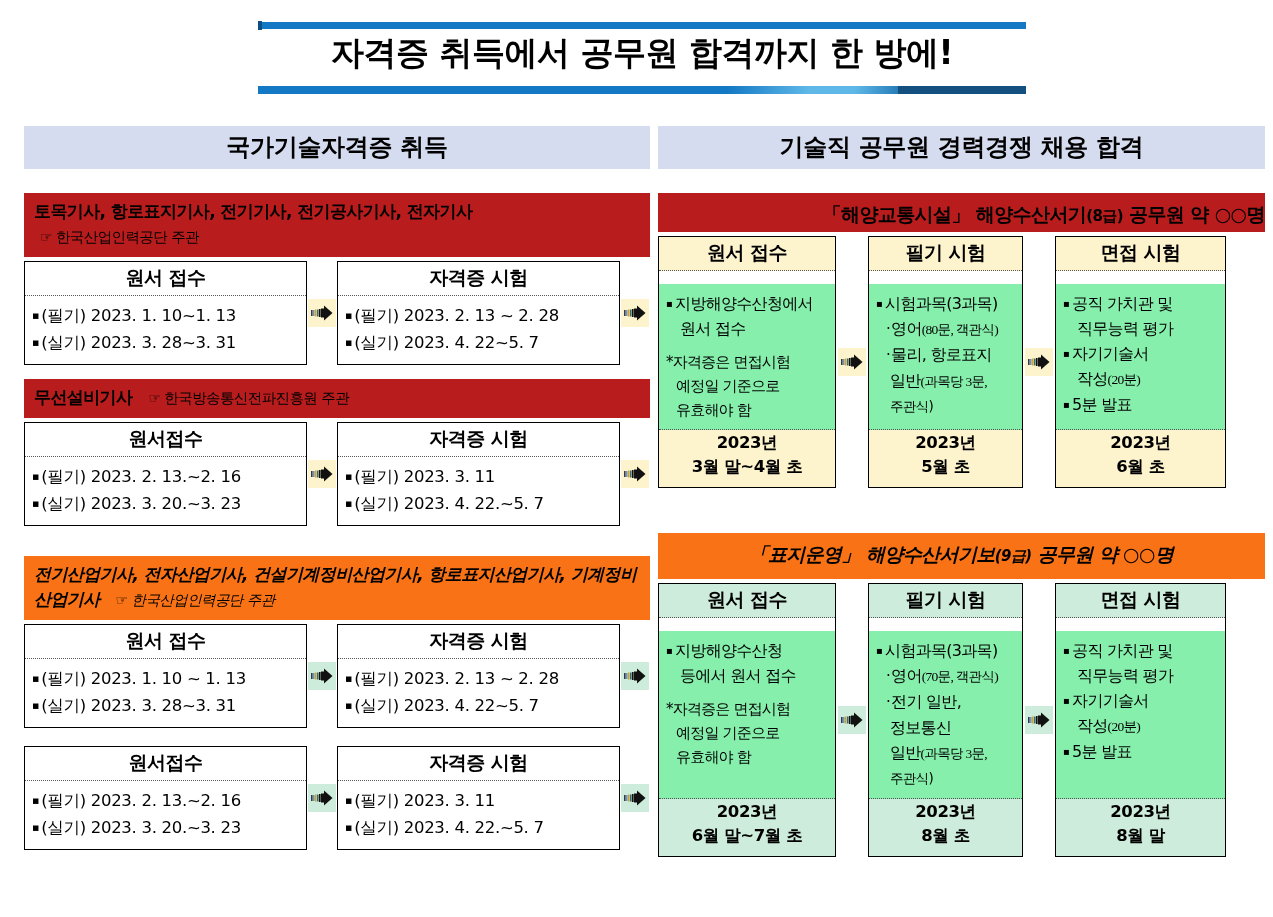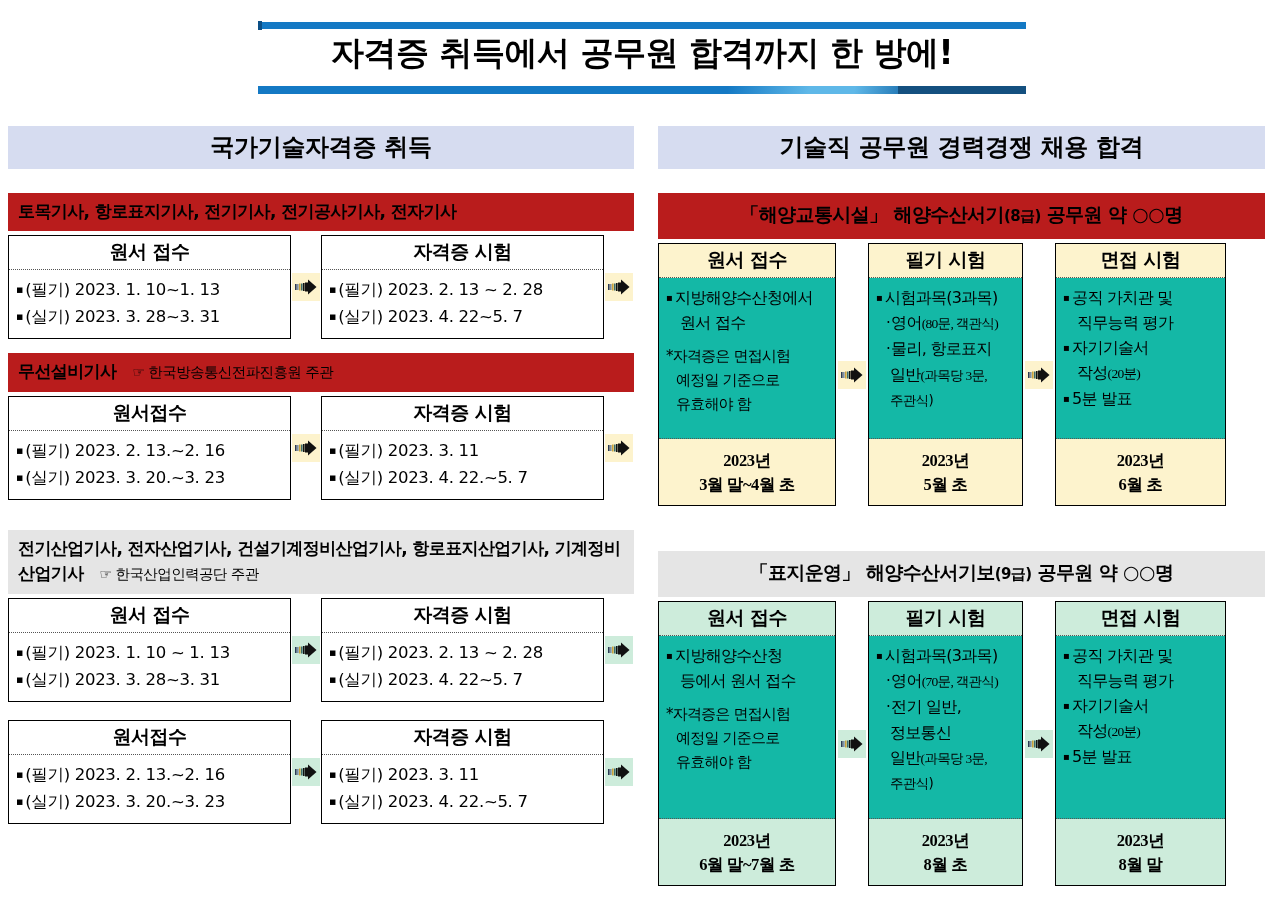--- a/index.html
+++ b/index.html
@@ -34,37 +34,37 @@
     background:#1062a8;
     overflow:hidden;
   }
   .title-bar-bot .seg-a{position:absolute;left:0;top:0;width:480px;height:8px;background:#1479c4;}
   .title-bar-bot .seg-b{position:absolute;left:470px;top:0;width:180px;height:8px;
       background:linear-gradient(100deg,#1479c4 0%,#5fb8e8 45%,#5fb8e8 70%,#1b6fae 100%);}
   .title-bar-bot .seg-c{position:absolute;left:640px;top:0;width:128px;height:8px;background:#14507f;}
 
   
   .col{position:absolute;top:126px;}
-  .col-left{left:8px;width:626px;}
+  .col-left{left:24px;width:626px;}
   .col-right{left:658px;width:607px;}
 
   .col-header{
     height:43px;line-height:43px;text-align:center;
     background:#d6dcf0;
     font-size:24px;font-weight:bold;letter-spacing:-0.3px;
   }
 
   
   .band{
     padding:6px 10px 7px 10px;
     font-size:17px;font-weight:bold;letter-spacing:-0.6px;
     line-height:25px;
   }
   .band.yellow{background:#b91c1c;}
-  .band.green{background:#e5e5e5;}
+  .band.green{background:#f97316;font-style:italic;}
   .band .org{font-size:14.5px;font-weight:normal;letter-spacing:-0.6px;}
   .hand{font-family:"DejaVu Sans",sans-serif;font-size:14px;}
 
   
   .pair-row{display:flex;align-items:stretch;margin-top:4px;}
   .lbox{
     border:1.6px solid #000;background:#fff;
     width:287px;box-sizing:border-box;
   }
   .lbox .lhead{
@@ -94,26 +94,27 @@
     display:flex;flex-direction:column;
   }
   .sbox.w1{width:178px;}
   .sbox.w2{width:155px;}
   .sbox.w3{width:171px;}
   .sbox .shead{
     text-align:center;font-size:19px;font-weight:bold;letter-spacing:-0.5px;
     padding:3px 0 4px 0;border-bottom:1.6px dotted #555;
   }
   .sbox .sbody{
-    background:#14b8a6;flex:1 1 auto;padding:7px 6px 22px 7px;
+    background:#86efac;flex:1 1 auto;padding:7px 6px 7px 7px;
     border-bottom:1.6px dotted #555;
+    margin-top:13px;
   }
   .sbox .sfoot{
     text-align:center;font-size:16.5px;font-weight:bold;letter-spacing:-0.4px;
-    padding:10px 0 8px 0;line-height:24px;font-family:Liberation Serif, serif;
+    padding:1px 0 8px 0;line-height:24px;
   }
   .sbox.yellow .shead,.sbox.yellow .sfoot{background:#fdf3cd;}
   .sbox.green  .shead,.sbox.green  .sfoot{background:#cdecdb;}
 
   .sline{font-size:16px;line-height:25px;letter-spacing:-0.7px;}
   .sline.ind{padding-left:14px;}
   .sline.ind2{padding-left:10px;}
   .sline .bul{font-size:10px;vertical-align:2px;margin-right:3px;}
   .sline .dot{font-size:15px;margin-right:1px;}
   .sline .sm{font-size:13.5px;font-family:Liberation Serif, serif;}
@@ -143,20 +144,21 @@
   </div>
 </div>
 
 <div class="col col-left">
   <div class="col-header">국가기술자격증 취득</div>
   <div id="left-groups">
       <div class="group">
         <div class="spacer-md"></div>
         <div class="band yellow">
           <div>토목기사, 항로표지기사, 전기기사, 전기공사기사, 전자기사</div>
+          <div style="padding-left:6px"><span class="org"><span class="hand">☞</span> 한국산업인력공단 주관</span></div>
         </div>
         <div class="pair-row">
           <div class="lbox">
             <div class="lhead">원서 접수</div>
             <div class="lbody">
               <div class="lrow"><span class="bul">▪</span>(필기) 2023. 1. 10~1. 13</div>
               <div class="lrow"><span class="bul">▪</span>(실기) 2023. 3. 28~3. 31</div>
             </div>
           </div>
           <div class="arrow yellow">
@@ -332,21 +334,21 @@
         </div>
       </div>
     </div>
 </div>
 
 <div class="col col-right">
   <div class="col-header">기술직 공무원 경력경쟁 채용 합격</div>
   <div id="right-groups">
       <div>
         <div class="spacer-md" style="height: 24px;"></div>
-        <div class="band yellow" style="text-align: center; font-size: 19px; padding: 9px 0px 10px;"><span>「해양교통시설」 해양수산서기</span><span style="font-size:15px">(8급)</span><span> 공무원 약 ○○명</span></div>
+        <div class="band yellow" style="text-align: right; font-size: 19px; padding: 9px 0px 3px;"><span>「해양교통시설」 해양수산서기</span><span style="font-size:15px">(8급)</span><span> 공무원 약 ○○명</span></div>
         <div class="stage-row">
           <div class="sbox yellow w1">
             <div class="shead">원서 접수</div>
             <div class="sbody">
               <div class="sline"><span class="bul">▪</span>지방해양수산청에서</div>
               <div class="sline ind">원서 접수</div>
               <div class="sgap"></div>
               <div class="snote">*자격증은 면접시험</div>
               <div class="snote ind">예정일 기준으로</div>
               <div class="snote ind">유효해야 함</div>

